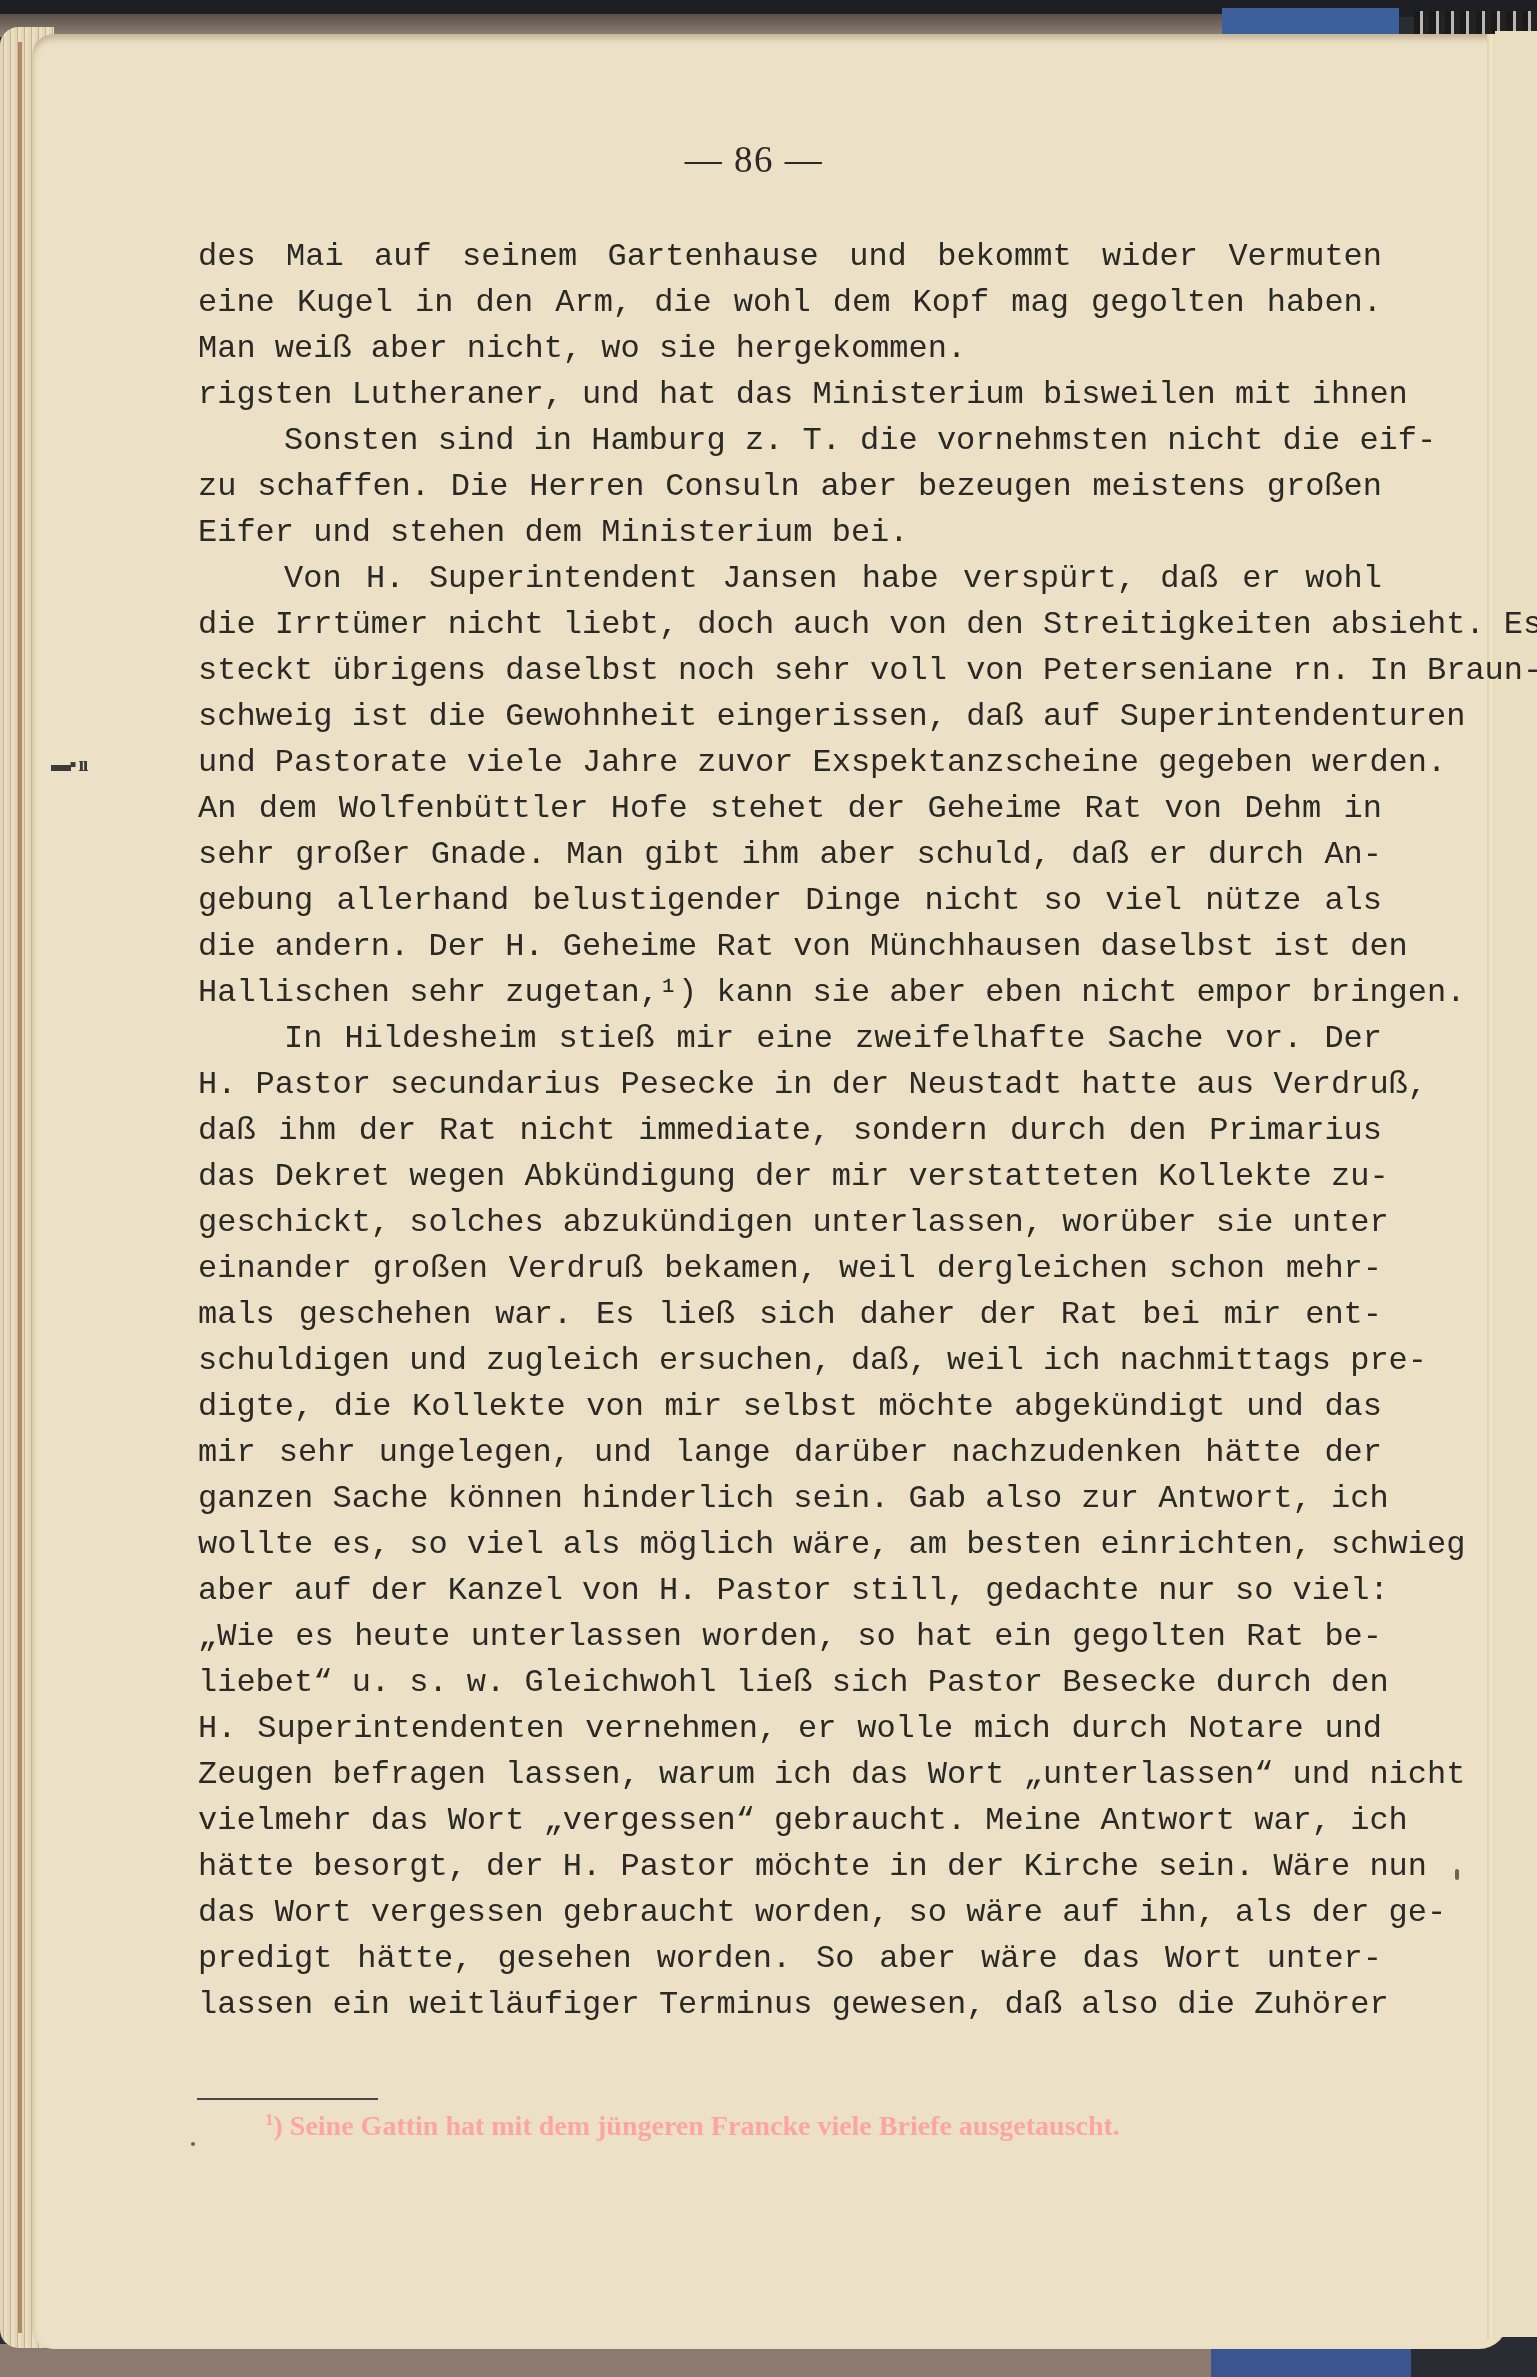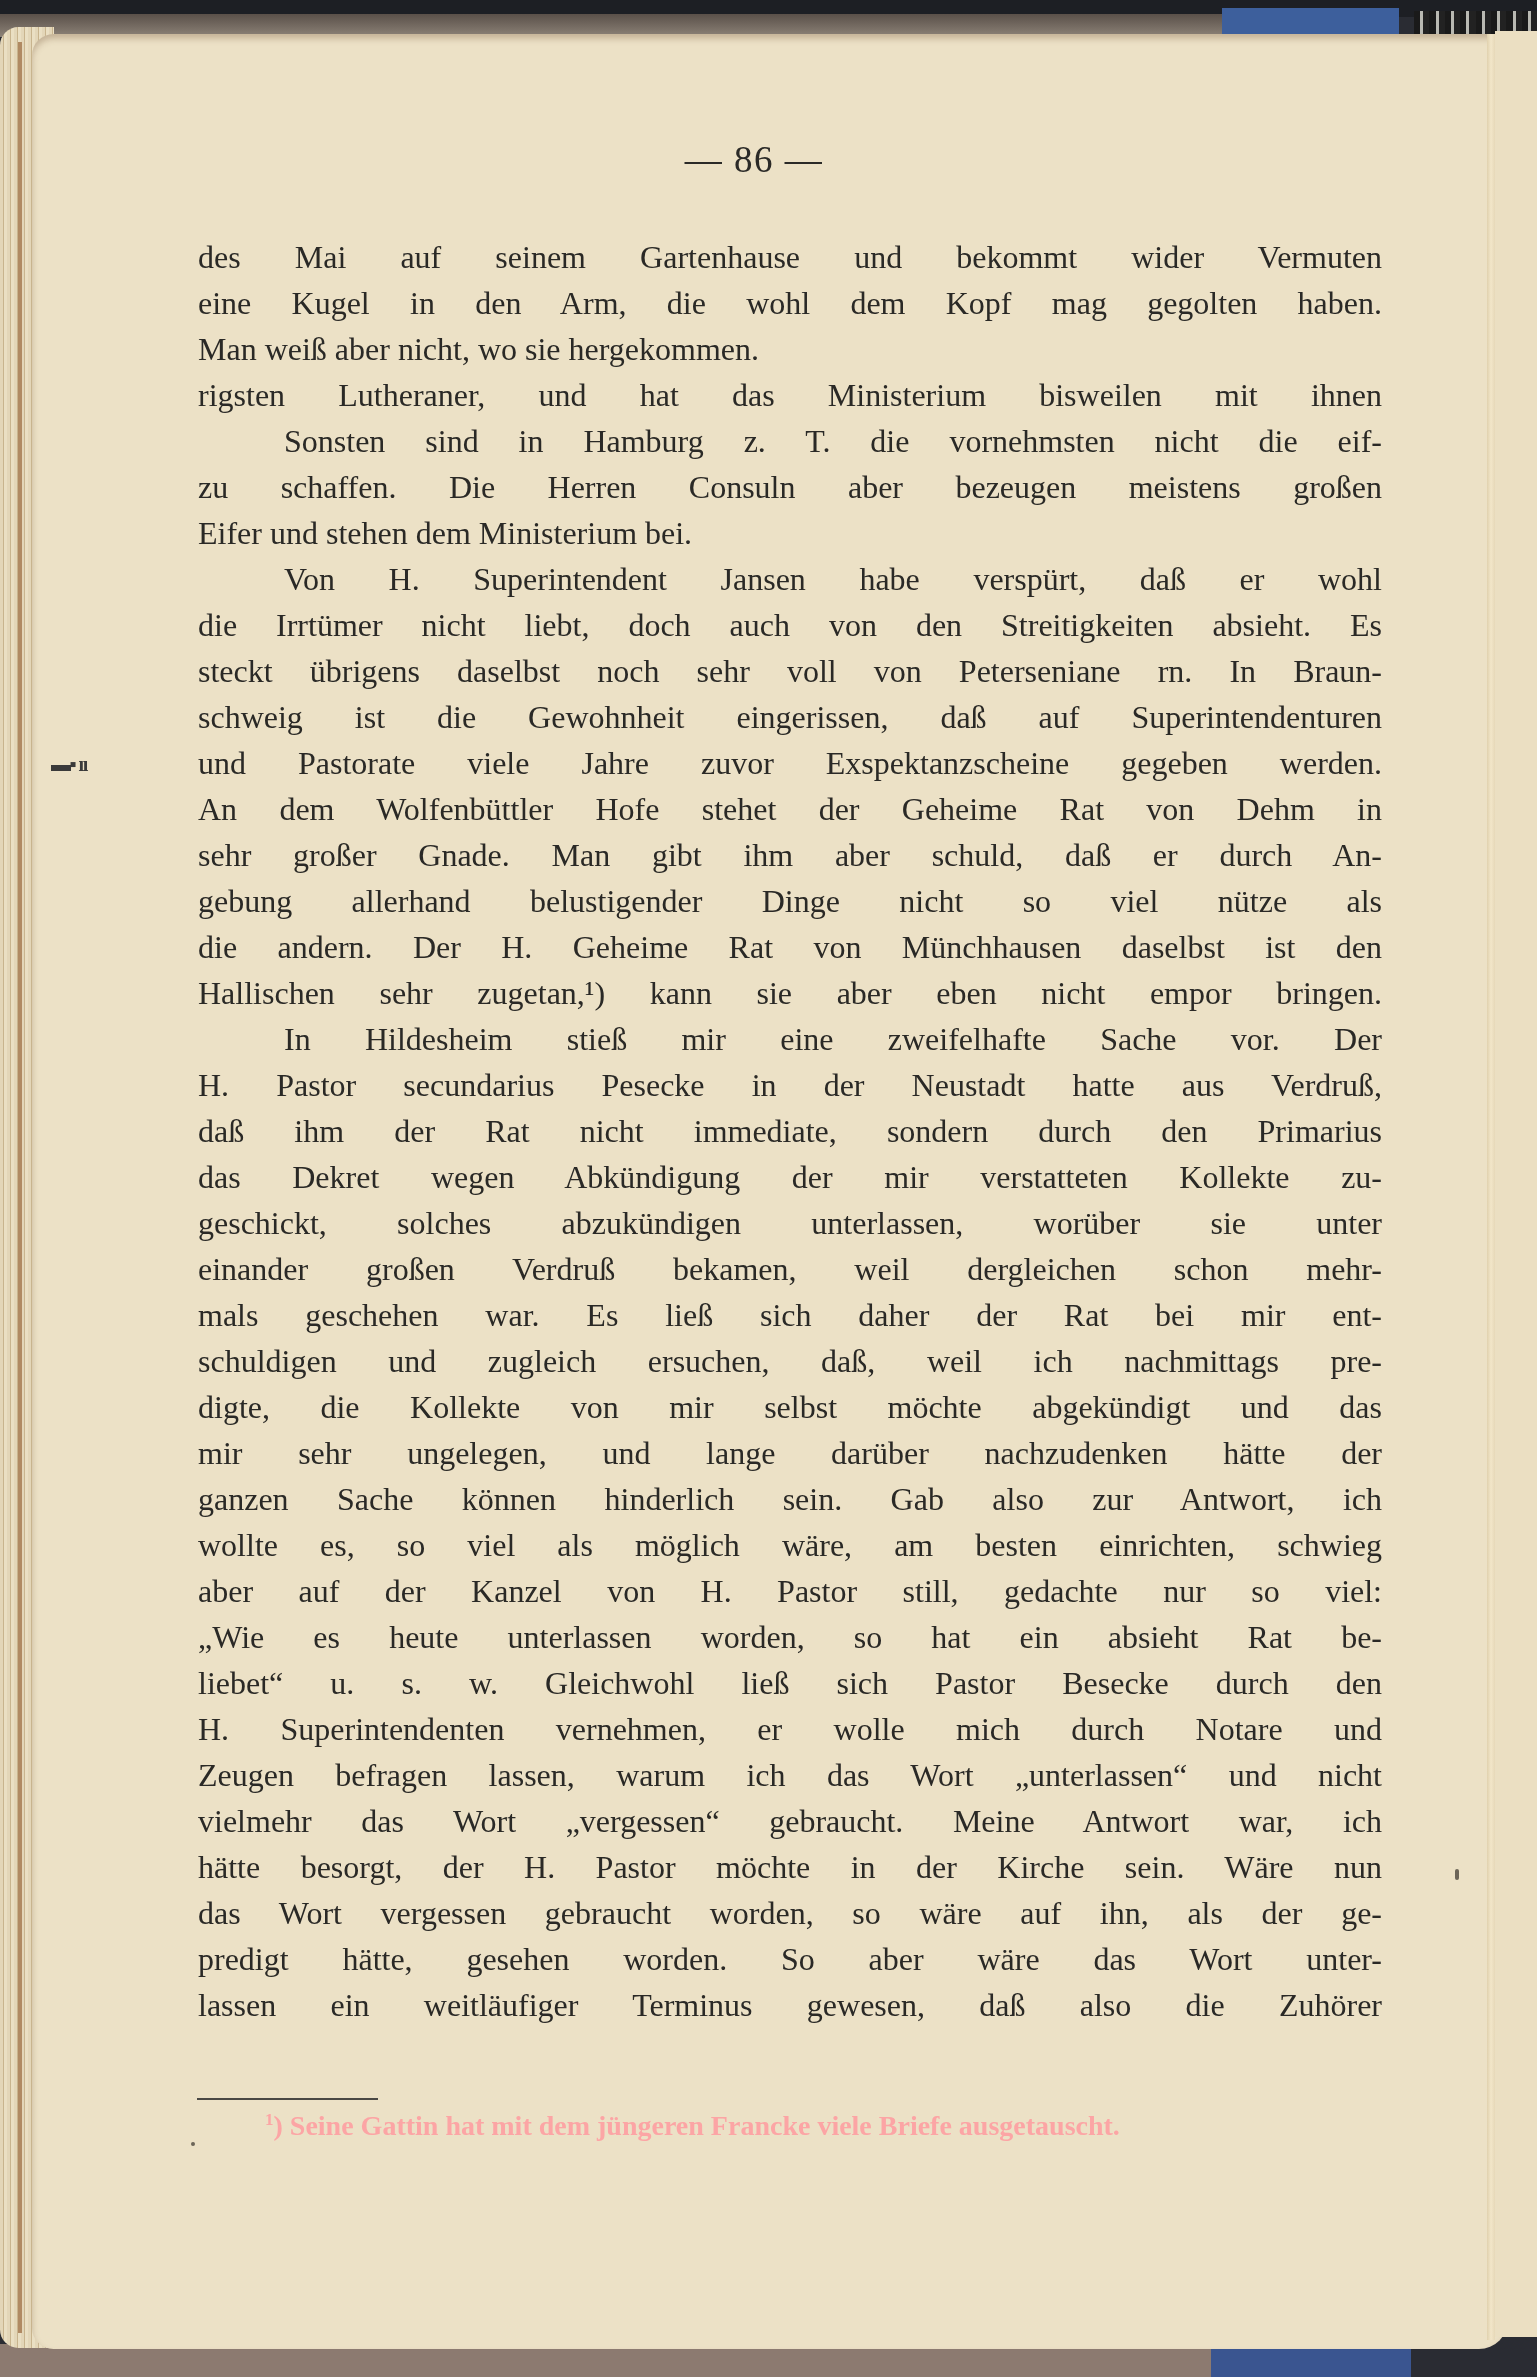--- a/index.html
+++ b/index.html
@@ -53,21 +53,21 @@
   .right-leaf {
     position: absolute; left: 1495px; top: 31px; width: 42px; height: 2306px;
     background: #ebdfc2;
   }
   .page-number {
     position: absolute; top: 138px; left: 0; width: 1508px; text-align: center;
     font-size: 37px; color: #2b2a27; letter-spacing: 1.5px;
   }
   .text-block {
     position: absolute; left: 198px; top: 234px; width: 1184px;
-    font-size: 32px; line-height: 46px; color: #2a2926;
+    font-size: 32px; line-height: 46px; color: #2a2926; font-family: Liberation Mono, monospace;
   }
   .line {
     display: block; white-space: nowrap; text-align: justify;
     text-align-last: justify; height: 46px;
   }
   .line.last { text-align-last: left; }
   .line.indent { padding-left: 86px; }
   .margin-mark {
     position: absolute; left: 23px; top: 753px; font-size: 20px; color: #3a3a3a;
     font-weight: bold; letter-spacing: -1.5px; margin-left: 28px;
@@ -135,21 +135,21 @@
     <span class="line">das Dekret wegen Abkündigung der mir verstatteten Kollekte zu-</span>
     <span class="line">geschickt, solches abzukündigen unterlassen, worüber sie unter</span>
     <span class="line">einander großen Verdruß bekamen, weil dergleichen schon mehr-</span>
     <span class="line">mals geschehen war. Es ließ sich daher der Rat bei mir ent-</span>
     <span class="line">schuldigen und zugleich ersuchen, daß, weil ich nachmittags pre-</span>
     <span class="line">digte, die Kollekte von mir selbst möchte abgekündigt und das</span>
     <span class="line">mir sehr ungelegen, und lange darüber nachzudenken hätte der</span>
     <span class="line">ganzen Sache können hinderlich sein. Gab also zur Antwort, ich</span>
     <span class="line">wollte es, so viel als möglich wäre, am besten einrichten, schwieg</span>
     <span class="line">aber auf der Kanzel von H. Pastor still, gedachte nur so viel:</span>
-    <span class="line">„Wie es heute unterlassen worden, so hat ein absieht Rat be-</span>
+    <span class="line">„Wie es heute unterlassen worden, so hat ein gegolten Rat be-</span>
     <span class="line">liebet“ u. s. w. Gleichwohl ließ sich Pastor Besecke durch den</span>
     <span class="line">H. Superintendenten vernehmen, er wolle mich durch Notare und</span>
     <span class="line">Zeugen befragen lassen, warum ich das Wort „unterlassen“ und nicht</span>
     <span class="line">vielmehr das Wort „vergessen“ gebraucht. Meine Antwort war, ich</span>
     <span class="line">hätte besorgt, der H. Pastor möchte in der Kirche sein. Wäre nun</span>
     <span class="line">das Wort vergessen gebraucht worden, so wäre auf ihn, als der ge-</span>
     <span class="line">predigt hätte, gesehen worden. So aber wäre das Wort unter-</span>
     <span class="line">lassen ein weitläufiger Terminus gewesen, daß also die Zuhörer</span>
   </div>
 

